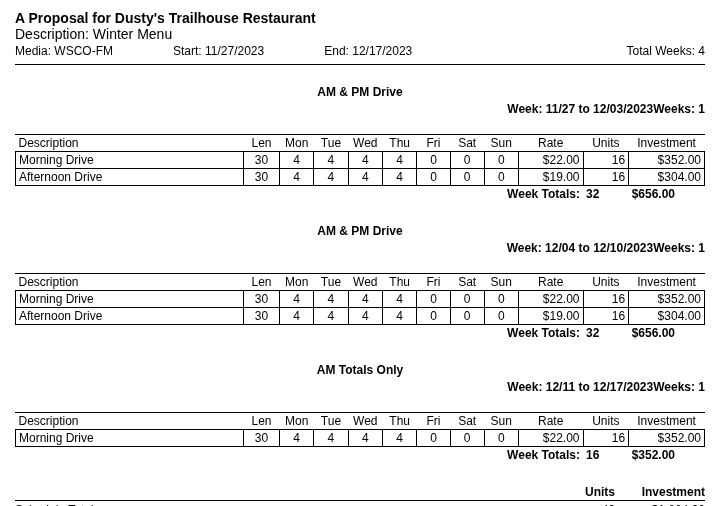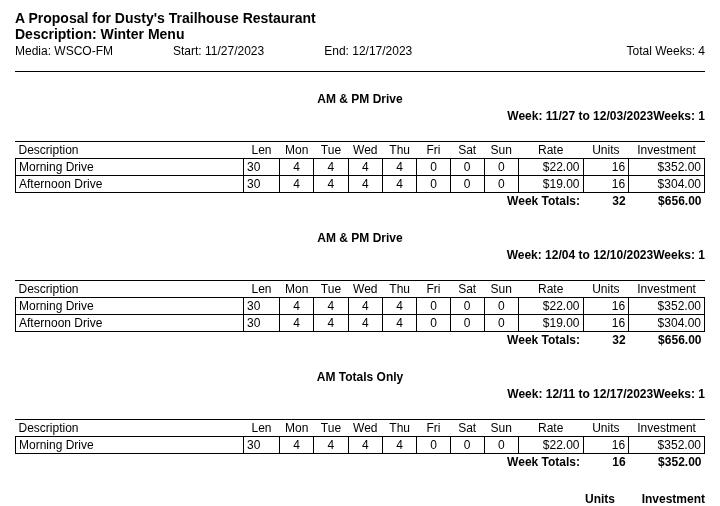--- a/index.html
+++ b/index.html
@@ -3,25 +3,25 @@
 <meta charset="utf-8">
 <style>
 body {
   font-family: Arial, sans-serif;
   font-size: 12px;
   margin: 10px 15px;
   color: #000;
 }
 .title-row { display: flex; justify-content: flex-start; margin-bottom: 2px; flex-direction: column; }
 .title-row .title { font-weight: bold; font-size: 14px; margin-right: 80px; }
-.title-row .desc { font-weight: bold; font-size: 14px; }
+.title-row .desc { font-weight: normal; font-size: 14px; }
 .meta-row {
   display: flex;
   border-bottom: 1px solid #000;
-  padding-bottom: 13px;
+  padding-bottom: 6px;
   margin-bottom: 20px;
 }
 .meta-row .cell { margin-right: 60px; }
 .meta-row .cell.last { margin-left: auto; margin-right: 0; }
 .section-title { text-align: center; font-weight: bold; margin-bottom: 3px; }
 .week-row {
   display: flex;
   justify-content: flex-end;
   font-weight: bold;
   border-bottom: 1px solid #000;
@@ -41,42 +41,42 @@
   text-align: center;
 }
 table.sched th.desc-h { text-align: left; width: 240px; }
 table.sched th.num-h { text-align: center; }
 table.sched td.desc-c {
   text-align: left;
   border-left: 1px solid #000;
   border-bottom: 1px solid #000;
 }
 table.sched td.len-c {
-  text-align: left;
+  text-align: center;
   border-left: 1px solid #000;
   border-bottom: 1px solid #000;
   width: 30px;
 }
 table.sched td.day-c {
   text-align: center;
   border-left: 1px solid #000;
   border-bottom: 1px solid #000;
   width: 28px;
 }
 table.sched td.rate-c, table.sched td.units-c, table.sched td.inv-c {
   text-align: right;
   border-left: 1px solid #000;
   border-right: 1px solid #000;
   border-bottom: 1px solid #000;
 }
 table.sched td.units-c { width: 40px; }
 table.sched td.inv-c { width: 70px; }
 table.sched td.rate-c { width: 60px; }
 table.sched td.day-last { border-right: 1px solid #000; }
-.totals-row td { font-weight: bold; text-align: right; padding-top: 1px; }
+.totals-row td { font-weight: bold; padding-top: 1px; }
 .totals-row td.lbl { text-align: right; }
 .section { margin-bottom: 22px; }
 .footer-hdr {
   display: flex;
   justify-content: flex-end;
   font-weight: bold;
   border-bottom: 1px solid #000;
   margin-top: 18px;
   padding-bottom: 1px;
 }

